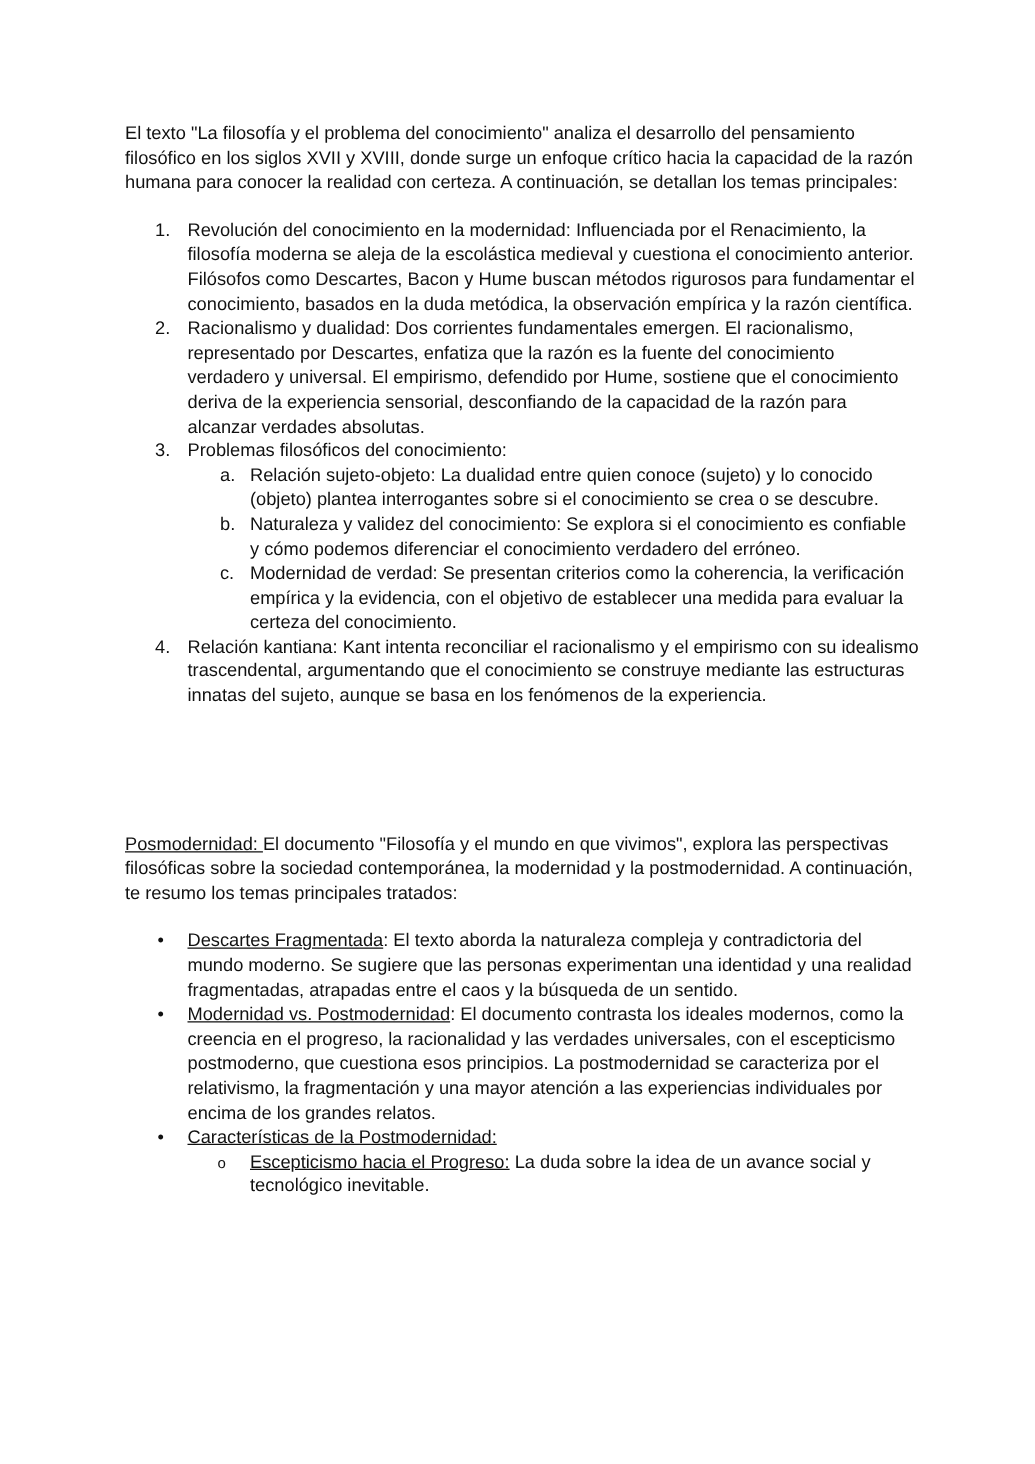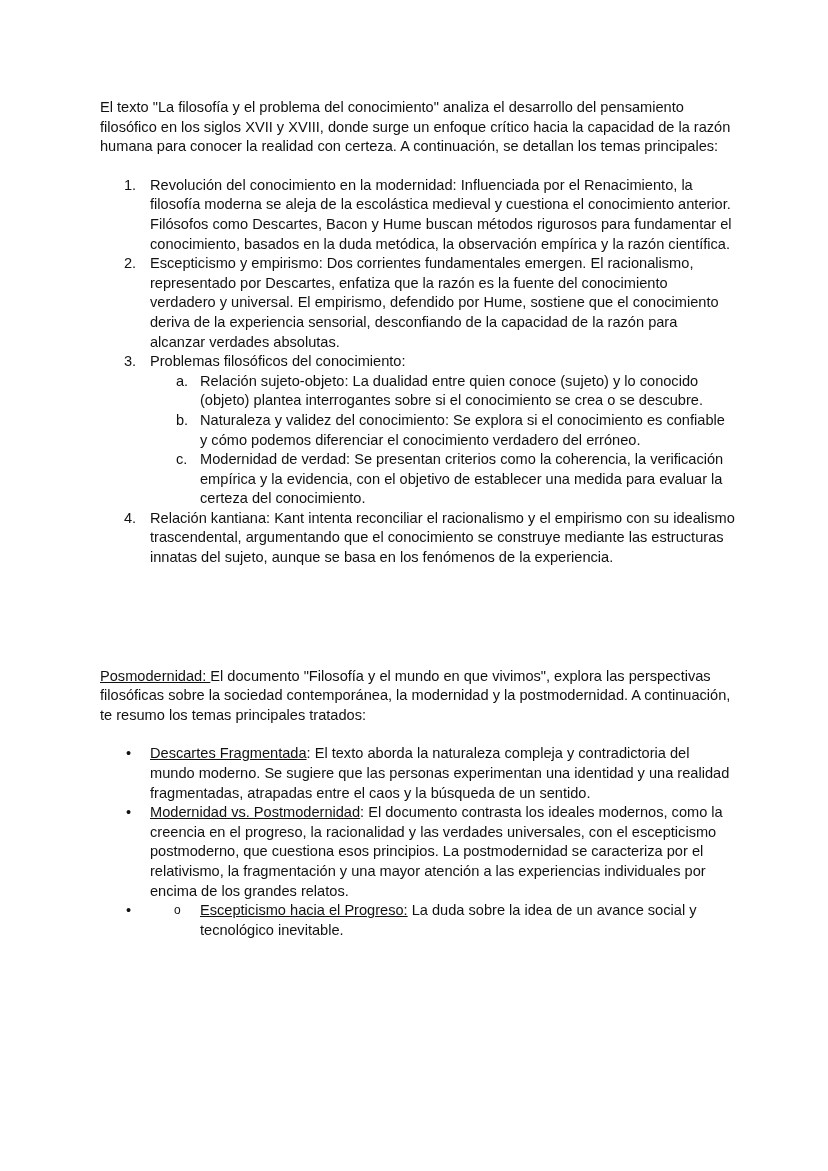--- a/index.html
+++ b/index.html
@@ -31,21 +31,21 @@
 <div class="page">
   <p class="intro">El texto "La filosofía y el problema del conocimiento" analiza el desarrollo del pensamiento filosófico en los siglos XVII y XVIII, donde surge un enfoque crítico hacia la capacidad de la razón humana para conocer la realidad con certeza. A continuación, se detallan los temas principales:</p>
 
   <ol class="main">
     <li>
       <span class="num">1.</span>
       <b>Revolución del conocimiento en la modernidad</b><span>: Influenciada por el Renacimiento, la filosofía moderna se aleja de la escolástica medieval y cuestiona el conocimiento anterior. Filósofos como Descartes, Bacon y Hume buscan métodos rigurosos para fundamentar el conocimiento, basados en la duda metódica, la observación empírica y la razón científica.</span>
     </li>
     <li>
       <span class="num">2.</span>
-      <b>Escepticismo y empirismo</b><span>: Dos corrientes fundamentales emergen. El racionalismo, representado por Descartes, enfatiza que la razón es la fuente del conocimiento verdadero y universal. El empirismo, defendido por Hume, sostiene que el conocimiento deriva de la experiencia sensorial, desconfiando de la capacidad de la razón para alcanzar verdades absolutas.</span>
+      <b>Racionalismo y dualidad</b><span>: Dos corrientes fundamentales emergen. El racionalismo, representado por Descartes, enfatiza que la razón es la fuente del conocimiento verdadero y universal. El empirismo, defendido por Hume, sostiene que el conocimiento deriva de la experiencia sensorial, desconfiando de la capacidad de la razón para alcanzar verdades absolutas.</span>
     </li>
     <li>
       <span class="num">3.</span>
       <b>Problemas filosóficos del conocimiento</b><span>:</span>
       <ol class="sub">
         <li>
           <span class="let">a.</span>
           <b>Relación sujeto-objeto</b><span>: La dualidad entre quien conoce (sujeto) y lo conocido (objeto) plantea interrogantes sobre si el conocimiento se crea o se descubre.</span>
         </li>
         <li>
@@ -71,21 +71,21 @@
       <li>
         <span class="dot">•</span>
         <u>Descartes Fragmentada</u><span>: El texto aborda la naturaleza compleja y contradictoria del mundo moderno. Se sugiere que las personas experimentan una identidad y una realidad fragmentadas, atrapadas entre el caos y la búsqueda de un sentido.</span>
       </li>
       <li>
         <span class="dot">•</span>
         <u>Modernidad vs. Postmodernidad</u><span>: El documento contrasta los ideales modernos, como la creencia en el progreso, la racionalidad y las verdades universales, con el escepticismo postmoderno, que cuestiona esos principios. La postmodernidad se caracteriza por el relativismo, la fragmentación y una mayor atención a las experiencias individuales por encima de los grandes relatos.</span>
       </li>
       <li>
         <span class="dot">•</span>
-        <span></span>
+        <u>Características de la Postmodernidad:</u><span></span>
         <ul class="sub2">
           <li>
             <span class="circ">o</span>
             <u>Escepticismo hacia el Progreso:</u><span> La duda sobre la idea de un avance social y tecnológico inevitable.</span>
           </li>
         </ul>
       </li>
     </ul>
   </div>
 </div>

